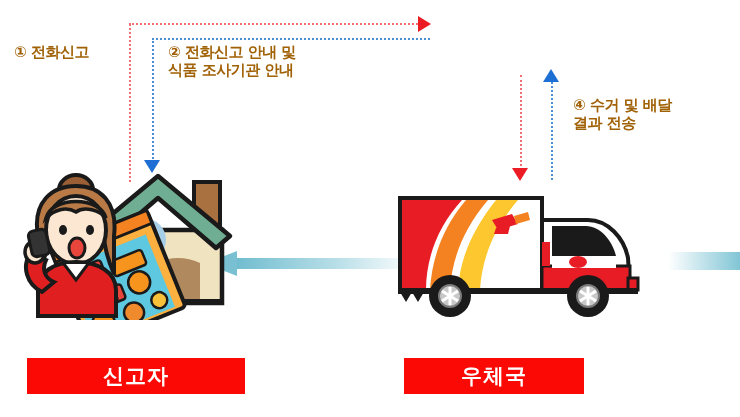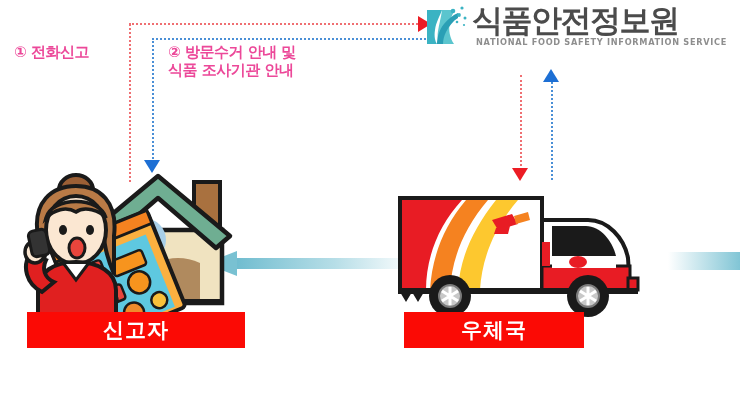--- a/index.html
+++ b/index.html
@@ -11,21 +11,21 @@
     position:relative;
   }
   #stage{position:relative;width:740px;height:417px;overflow:hidden;}
 
   
   .abs{position:absolute;}
 
   
   .step-label{
     position:absolute;
-    color:#ec4899;
+    color:#a16207;
     font-weight:bold;
     line-height:1.22;
     white-space:pre-line;
     letter-spacing:-0.5px;
   }
   #label-1{left:14px;top:43px;font-size:15px;}
   #label-2{left:168px;top:43px;font-size:15px;}
   #label-3{left:340px;top:96px;font-size:15px;}
   #label-4{left:573px;top:96px;font-size:15px;}
 
@@ -92,20 +92,21 @@
 
   
   .badge{
     position:absolute;
     background:#fb0a05;
     color:#ffffff;
     font-weight:bold;
     font-size:21px;
     display:flex;align-items:center;justify-content:center;
     letter-spacing:1px;
+    margin-top:46px;
   }
   #badge-left{left:27px;top:312px;width:218px;height:36px;}
   #badge-right{left:404px;top:312px;width:180px;height:36px;}
 
   .caption{
     position:absolute;
     color:#1c1c1c;
     font-weight:bold;
     font-size:17px;
     text-align:center;
@@ -128,39 +129,26 @@
   <div class="dotline dot-h-blue abs" style="left:152px;top:38px;width:278px;"></div>
   <div class="dotline dot-v-blue abs" style="left:152px;top:38px;height:124px;"></div>
   <div class="arrow arrow-down-blue" style="left:144px;top:160px;"></div>
 
   <div class="dotline dot-v-red abs" style="left:520px;top:75px;height:95px;"></div>
   <div class="arrow arrow-down-red" style="left:512px;top:168px;"></div>
 
   <div class="dotline dot-v-blue abs" style="left:551px;top:82px;height:98px;"></div>
   <div class="arrow arrow-up-blue" style="left:543px;top:69px;"></div>
 
-  <div id="logo">
-    <svg id="logo-mark" viewBox="0 0 44 42">
-      <path d="M3 6 L18 6 C16 12 12 18 11 26 C10 32 11 37 13 40 L3 40 Z" fill="#3bb3c3"></path>
-      <path d="M18 6 C17 14 15 20 14 27 C13 33 14 37 16 40 L30 40 C26 34 24 26 26 18 C27 13 29 9 31 6 Z" fill="#49bfc9" opacity="0.9"></path>
-      <path d="M13 40 C13 34 15 26 20 20 C24 15 29 11 34 9 L34 14 C29 17 25 22 22 28 C20 32 19 36 19 40 Z" fill="#2a9fb5"></path>
-      <circle cx="29" cy="7" r="2.3" fill="#3bb3c3"></circle>
-      <circle cx="35" cy="11" r="1.9" fill="#3bb3c3"></circle>
-      <circle cx="38" cy="4" r="1.6" fill="#3bb3c3"></circle>
-      <circle cx="41" cy="14" r="1.5" fill="#3bb3c3"></circle>
-      <circle cx="33" cy="18" r="1.3" fill="#3bb3c3"></circle>
-      <circle cx="40" cy="21" r="1.1" fill="#3bb3c3"></circle>
-    </svg>
-    <div id="logo-ko">식품안전정보원</div>
-    <div id="logo-en">NATIONAL FOOD SAFETY INFORMATION SERVICE</div>
-  </div>
 
   <div class="step-label" id="label-1">① 전화신고</div>
-  <div class="step-label" id="label-2">② 방문수거 안내 및
+  <div class="step-label" id="label-2">② 전화신고 안내 및
 식품 조사기관 안내</div>
+  <div class="step-label" id="label-4">④ 수거 및 배달
+결과 전송</div>
 
   <svg id="teal-arrow-left" viewBox="0 0 210 32">
     <defs>
       <linearGradient id="tealgrad" x1="1" y1="0" x2="0" y2="0">
         <stop offset="0%" stop-color="#7ac2d3" stop-opacity="0"></stop>
         <stop offset="45%" stop-color="#7ac2d3" stop-opacity="0.55"></stop>
         <stop offset="100%" stop-color="#6fbccf" stop-opacity="1"></stop>
       </linearGradient>
     </defs>
     <rect x="30" y="10" width="180" height="11" fill="url(#tealgrad)"></rect>

